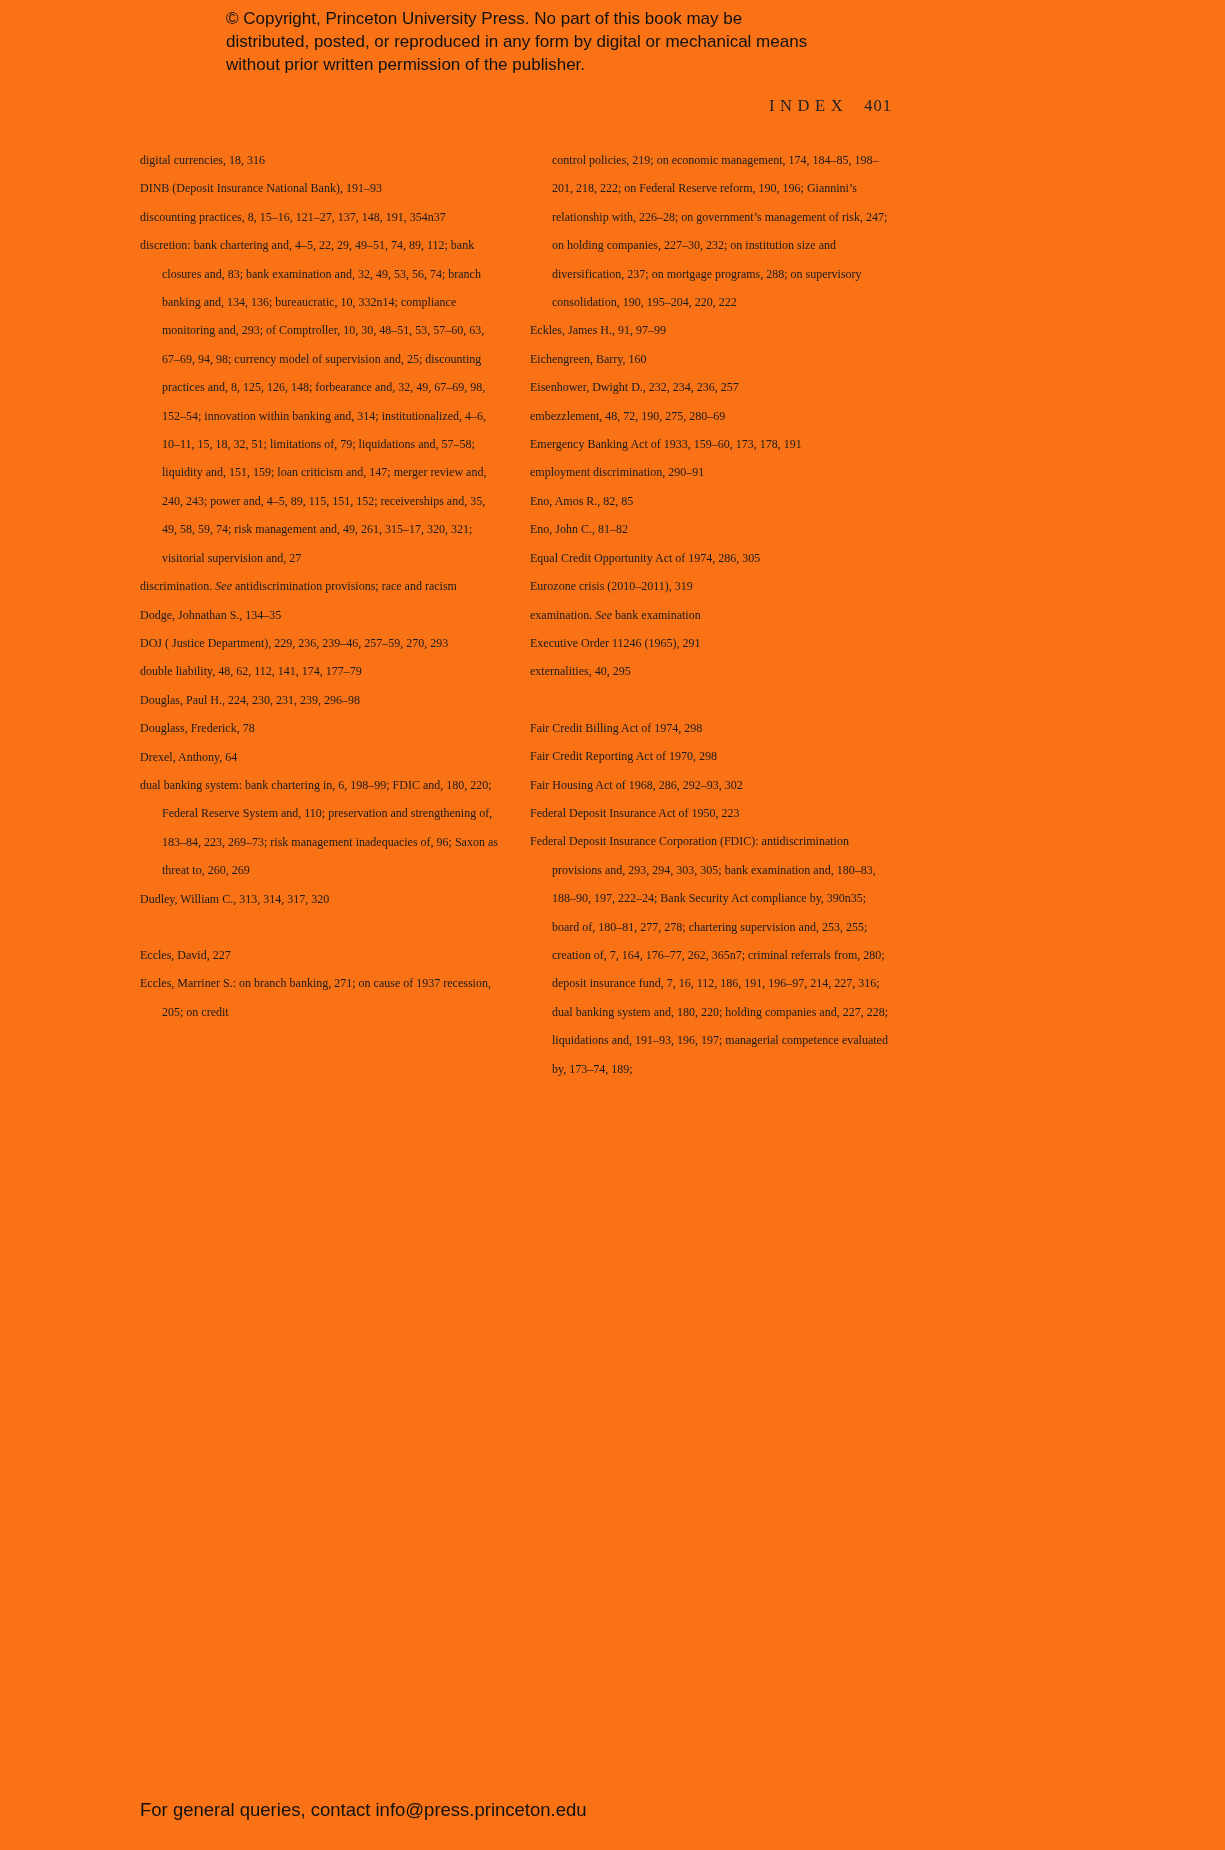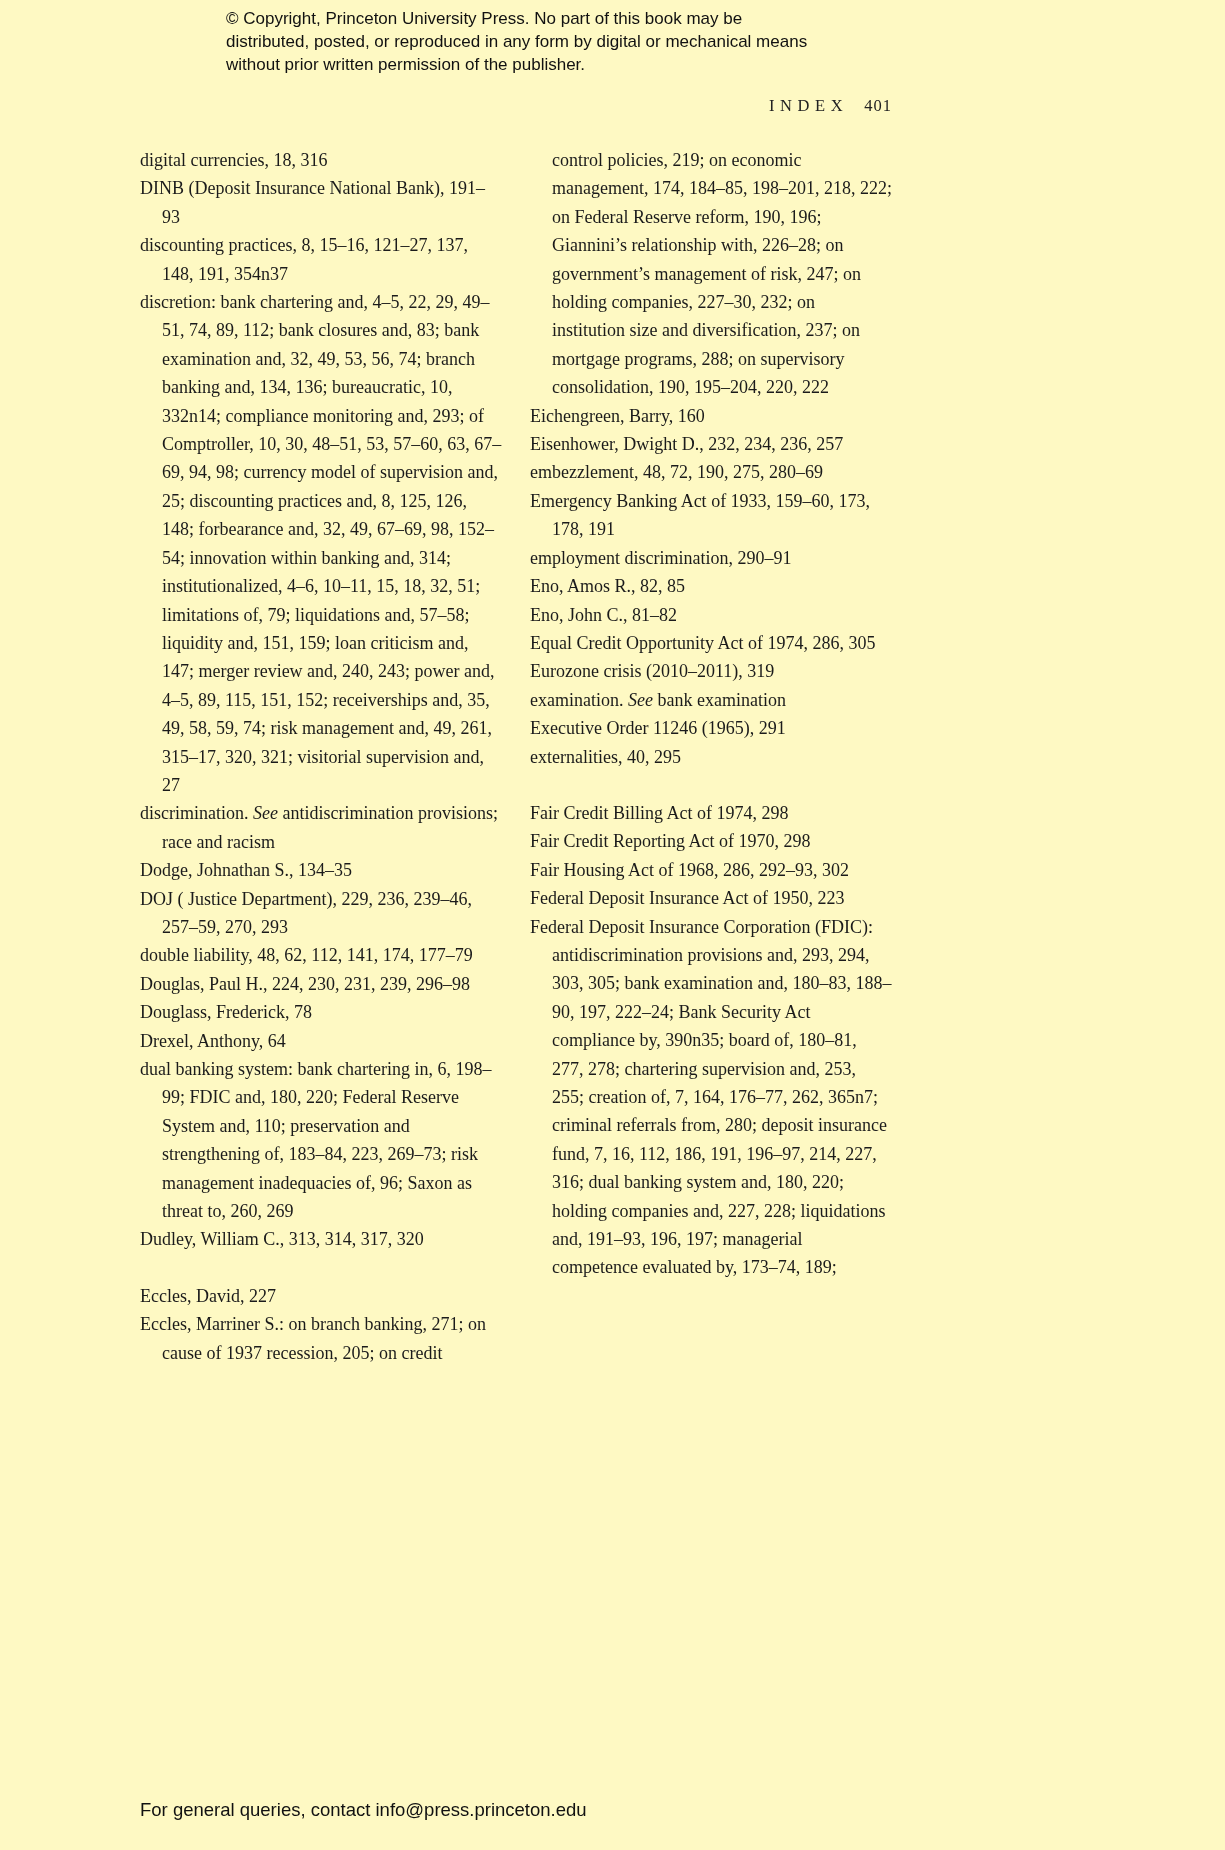--- a/index.html
+++ b/index.html
@@ -5,21 +5,21 @@
   html, body {
     margin: 0;
     padding: 0;
     background: #e8e8e8;
   }
   .page {
     position: relative;
     width: 1225px;
     height: 1850px;
     margin: 0 auto;
-    background: #fef9c3;
+    background: #f97316;
     color: #1b1b1b;
     font-family: "Liberation Serif", serif;
     overflow: hidden;
   }
   .copyright {
     position: absolute;
     left: 226px;
     top: 7px;
     width: 596px;
     font-family: "Liberation Sans", sans-serif;
@@ -53,21 +53,21 @@
     align-items: flex-start;
   }
   .col {
     width: 362px;
     flex: 0 0 362px;
   }
   .entry {
     margin: 0;
     padding-left: 22px;
     text-indent: -22px;
-    font-size: 18px;
+    font-size: 12px;
     line-height: 28.4px;
     color: #1b1b1b;
   }
   .entry.continuation {
     text-indent: 0;
   }
   .gap {
     height: 28px;
   }
   .footer {
@@ -106,20 +106,21 @@
         <p class="entry">Douglass, Frederick, 78</p>
         <p class="entry">Drexel, Anthony, 64</p>
         <p class="entry">dual banking system: bank chartering in, 6, 198–99; FDIC and, 180, 220; Federal Reserve System and, 110; preservation and strengthening of, 183–84, 223, 269–73; risk management inadequacies of, 96; Saxon as threat to, 260, 269</p>
         <p class="entry">Dudley, William C., 313, 314, 317, 320</p>
         <div class="gap"></div>
         <p class="entry">Eccles, David, 227</p>
         <p class="entry">Eccles, Marriner S.: on branch banking, 271; on cause of 1937 recession, 205; on credit</p>
       </div>
     <div class="col">
         <p class="entry continuation">control policies, 219; on economic management, 174, 184–85, 198–201, 218, 222; on Federal Reserve reform, 190, 196; Giannini’s relationship with, 226–28; on government’s management of risk, 247; on holding companies, 227–30, 232; on institution size and diversification, 237; on mortgage programs, 288; on supervisory consolidation, 190, 195–204, 220, 222</p>
+        <p class="entry">Eckles, James H., 91, 97–99</p>
         <p class="entry">Eichengreen, Barry, 160</p>
         <p class="entry">Eisenhower, Dwight D., 232, 234, 236, 257</p>
         <p class="entry">embezzlement, 48, 72, 190, 275, 280–69</p>
         <p class="entry">Emergency Banking Act of 1933, 159–60, 173, 178, 191</p>
         <p class="entry">employment discrimination, 290–91</p>
         <p class="entry">Eno, Amos R., 82, 85</p>
         <p class="entry">Eno, John C., 81–82</p>
         <p class="entry">Equal Credit Opportunity Act of 1974, 286, 305</p>
         <p class="entry">Eurozone crisis (2010–2011), 319</p>
         <p class="entry">examination. <i>See</i> bank examination</p>

